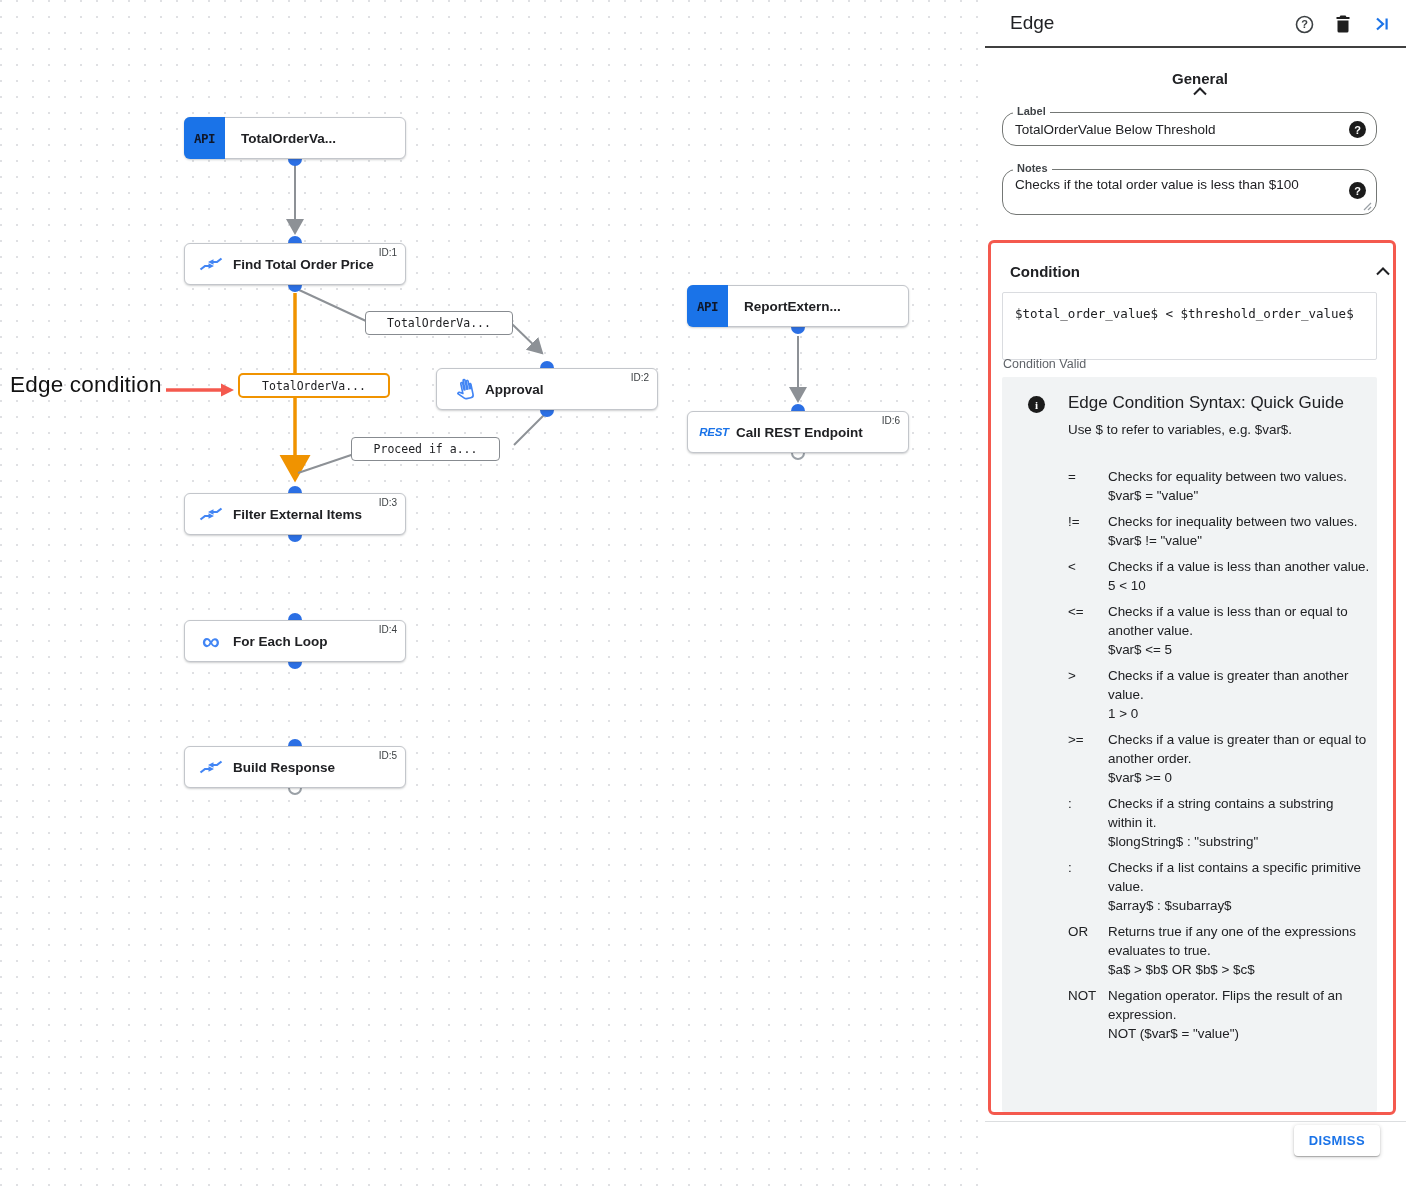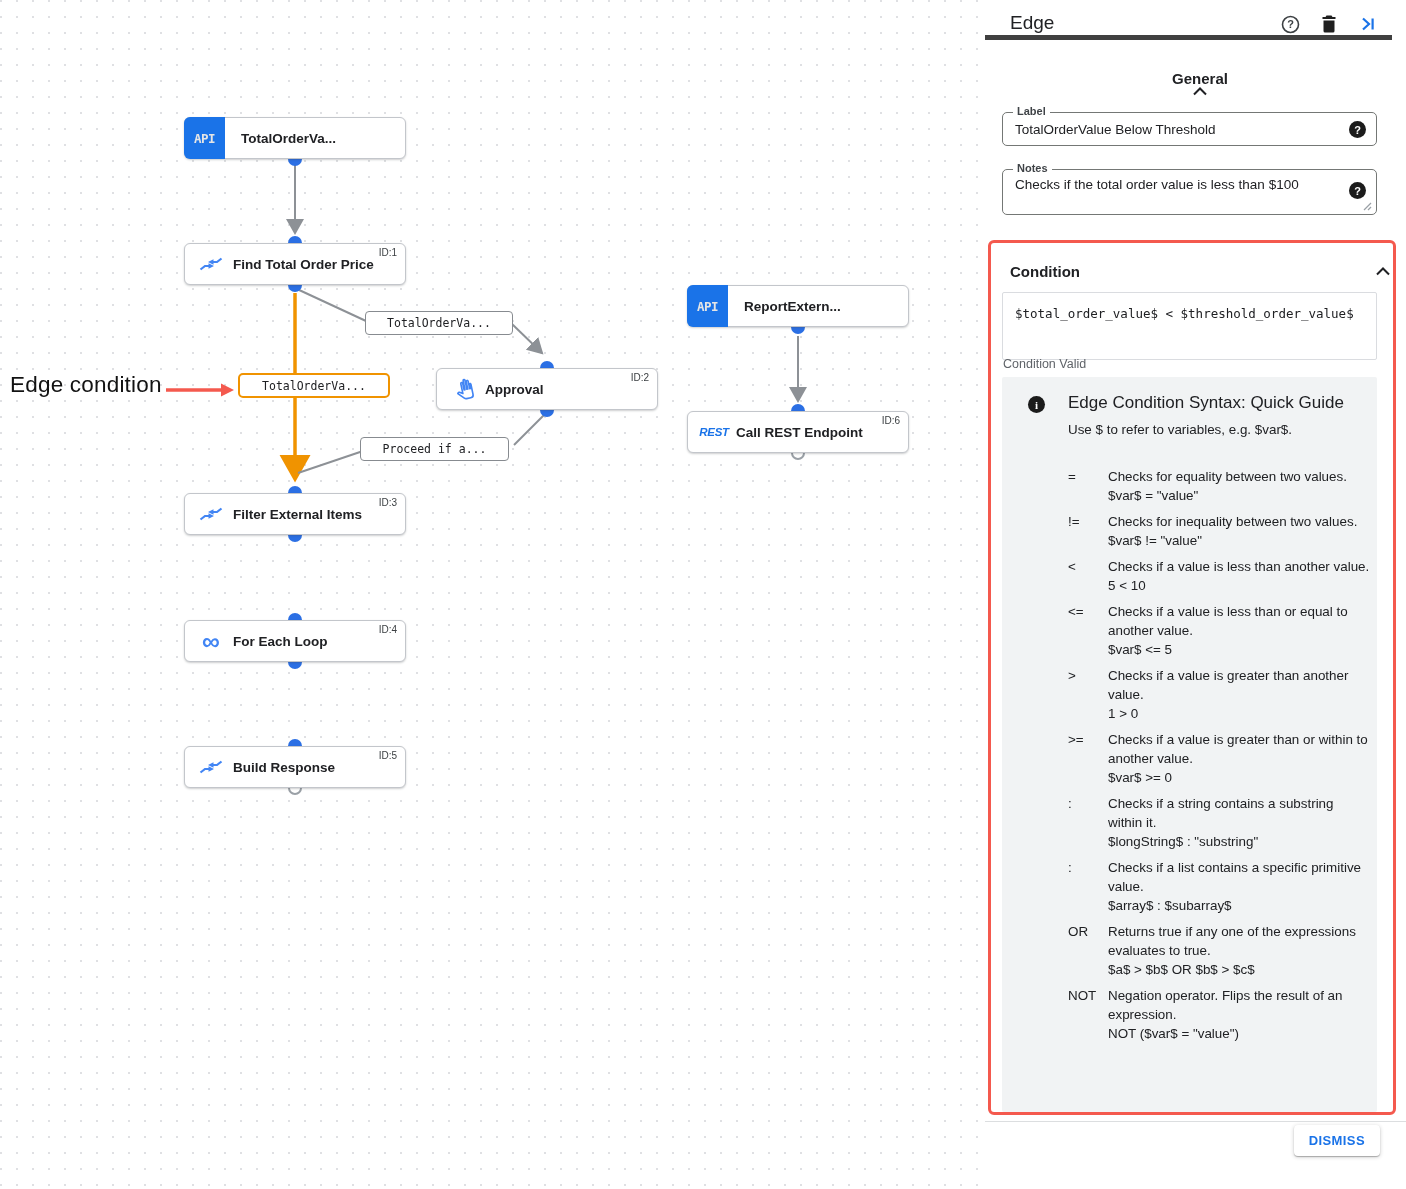--- a/index.html
+++ b/index.html
@@ -10,46 +10,46 @@
   .canvas { position:absolute; left:0; top:0; width:985px; height:1189px; background:#fff;
     background-image: radial-gradient(circle, #dfe0e3 1.3px, transparent 1.5px);
     background-size:16px 16px; background-position:9px 9px; }
   .edges-svg { position:absolute; left:0; top:0; width:985px; height:1189px; z-index:1; }
 
   .node { position:absolute; width:222px; height:42px; background:#fff; border:1px solid #c3c6cb;
     border-radius:6px; box-shadow:0 1px 2px rgba(60,64,67,.25); z-index:2; display:flex; align-items:center; }
   .node-label { font-size:13.5px; font-weight:700; color:#202124; white-space:nowrap; }
   .idtag { position:absolute; top:3px; right:8px; font-size:10px; color:#3c4043; font-weight:400;margin-left:25px; }
   .badge { position:absolute; left:-1px; top:-1px; width:41px; height:42px; background:#1a73e8; border-radius:6px 0 0 6px;
-    color:#e5e5e5; font-family:"DejaVu Sans Mono", monospace; font-weight:bold; font-size:12.5px;
+    color:#0f172a; font-family:"DejaVu Sans Mono", monospace; font-weight:bold; font-size:12.5px;
     display:flex; align-items:center; justify-content:center; letter-spacing:-0.5px; }
   .node.has-badge .node-label { margin-left:56px; }
   .node-ic { width:26px; margin-left:13px; margin-right:9px; display:flex; align-items:center; justify-content:center; flex:none; }
   .rest-ic { color:#1a73e8; font-weight:bold; font-size:11.5px; letter-spacing:-0.3px; font-family:"Liberation Sans",sans-serif; }
   .inf-ic { color:#4285f4; font-size:25px; font-weight:bold; line-height:20px; }
 
   .edge-label { position:absolute; background:#fff; border:1.5px solid #878b90; border-radius:4px; z-index:3;
     display:flex; align-items:center; justify-content:center;
     font-family:"DejaVu Sans Mono", monospace; font-size:11.5px; color:#202124; }
   .edge-label.selected { border:2px solid #f09300; border-radius:5px; }
 
   .anno-text { position:absolute; left:10px; top:372px; font-size:22.5px; font-weight:500; color:#121212; z-index:4; letter-spacing:.2px; }
   .anno-arrow { position:absolute; left:164px; top:380px; z-index:4; }
 
   
   .panel { position:absolute; left:985px; top:0; width:421px; height:1189px; background:#fff; }
-  .p-header { position:absolute; top:0; left:0; right:14px; height:40px; border-bottom:5px solid #404040; }
+  .p-header { position:absolute; top:0; left:0; right:0; height:48px; border-bottom:2px solid #404040; }
   .p-title { position:absolute; left:25px; top:12px; font-size:19px; font-weight:500; color:#202124; }
   .hdr-icons { position:absolute; right:14px; top:14px; display:flex; gap:19px; align-items:center; }
   .icon-btn { width:20px; height:20px; display:flex; align-items:center; justify-content:center; cursor:pointer; }
 
   .sec-head { position:absolute; left:25px; right:16px; display:flex; justify-content:space-between; align-items:center; }
   .sec-title { font-size:15px; font-weight:700; color:#202124; }
 
-  .mat-field { position:absolute; left:17px; width:375px; border:1px solid #747775; border-radius:5px; background:#fff; }
+  .mat-field { position:absolute; left:17px; width:375px; border:1px solid #747775; border-radius:14px; background:#fff; }
   .mat-label { position:absolute; top:-8px; left:10px; background:#fff; padding:0 4px; font-size:11px; font-weight:700; color:#3f4347; }
   .mat-input { border:none; outline:none; width:calc(100% - 40px); font-size:13.5px; color:#202124; font-family:"Liberation Sans",sans-serif; background:transparent; }
   .help-dot { position:absolute; right:10px; width:17px; height:17px; border-radius:50%; background:#1b1b1b; color:#fff;
     font-size:11px; font-weight:bold; display:flex; align-items:center; justify-content:center; }
   .resize-h { position:absolute; right:4px; bottom:3px; }
 
   .cond-box { position:absolute; left:17px; top:292px; width:375px; height:68px; border:1px solid #dadce0; border-radius:2px; background:#fff; }
   .cond-text { display:block; border:none; outline:none; resize:none; width:100%; height:100%; padding:13px 12px;
     font-family:"DejaVu Sans Mono", monospace; font-size:12.5px; color:#202124; background:transparent; }
   .cond-valid { position:absolute; left:18px; top:357px; font-size:12.5px; color:#5f6368; }
@@ -187,21 +187,21 @@
             <path d="M9.5,11.3 L15,14 L9.5,16.7 Z" fill="#4285f4"></path>
             <path d="M14.5,7.3 L9,10 L14.5,12.7 Z" fill="#4285f4"></path>
           </svg>
       </span>
       <span class="node-label">Build Response</span>
       <span class="idtag">ID:5</span>
     </div>
 
     <div class="edge-label" style="left:365px; top:311px; width:148px; height:24px;">TotalOrderVa...</div>
     <div class="edge-label selected" style="left:238px; top:373px; width:152px; height:25px;">TotalOrderVa...</div>
-    <div class="edge-label" style="left:360px; top:437px; width:149px; height:24px;">Proceed if a...</div>
+    <div class="edge-label" style="left:351px; top:437px; width:149px; height:24px;">Proceed if a...</div>
 
     <div class="anno-text">Edge condition</div>
     <svg class="anno-arrow" width="72" height="20">
       <line x1="2" y1="10" x2="58" y2="10" stroke="#f4594e" stroke-width="3.5"></line>
       <path d="M57,3.5 L70,10 L57,16.5 Z" fill="#f4594e"></path>
     </svg>
   </div>
 
   <div class="panel">
 
@@ -287,21 +287,21 @@
       <div class="g-row">
           <span class="g-op">&lt;=</span>
           <span class="g-body"><span>Checks if a value is less than or equal to another value.</span><br><span>$var$ &lt;= 5</span></span>
         </div>
       <div class="g-row">
           <span class="g-op">&gt;</span>
           <span class="g-body"><span>Checks if a value is greater than another value.</span><br><span>1 &gt; 0</span></span>
         </div>
       <div class="g-row">
           <span class="g-op">&gt;=</span>
-          <span class="g-body"><span>Checks if a value is greater than or within to another value.</span><br><span>$var$ &gt;= 0</span></span>
+          <span class="g-body"><span>Checks if a value is greater than or equal to another order.</span><br><span>$var$ &gt;= 0</span></span>
         </div>
       <div class="g-row">
           <span class="g-op">:</span>
           <span class="g-body"><span>Checks if a string contains a substring within it.</span><br><span>$longString$ : "substring"</span></span>
         </div>
       <div class="g-row">
           <span class="g-op">:</span>
           <span class="g-body"><span>Checks if a list contains a specific primitive value.</span><br><span>$array$ : $subarray$</span></span>
         </div>
       <div class="g-row">

